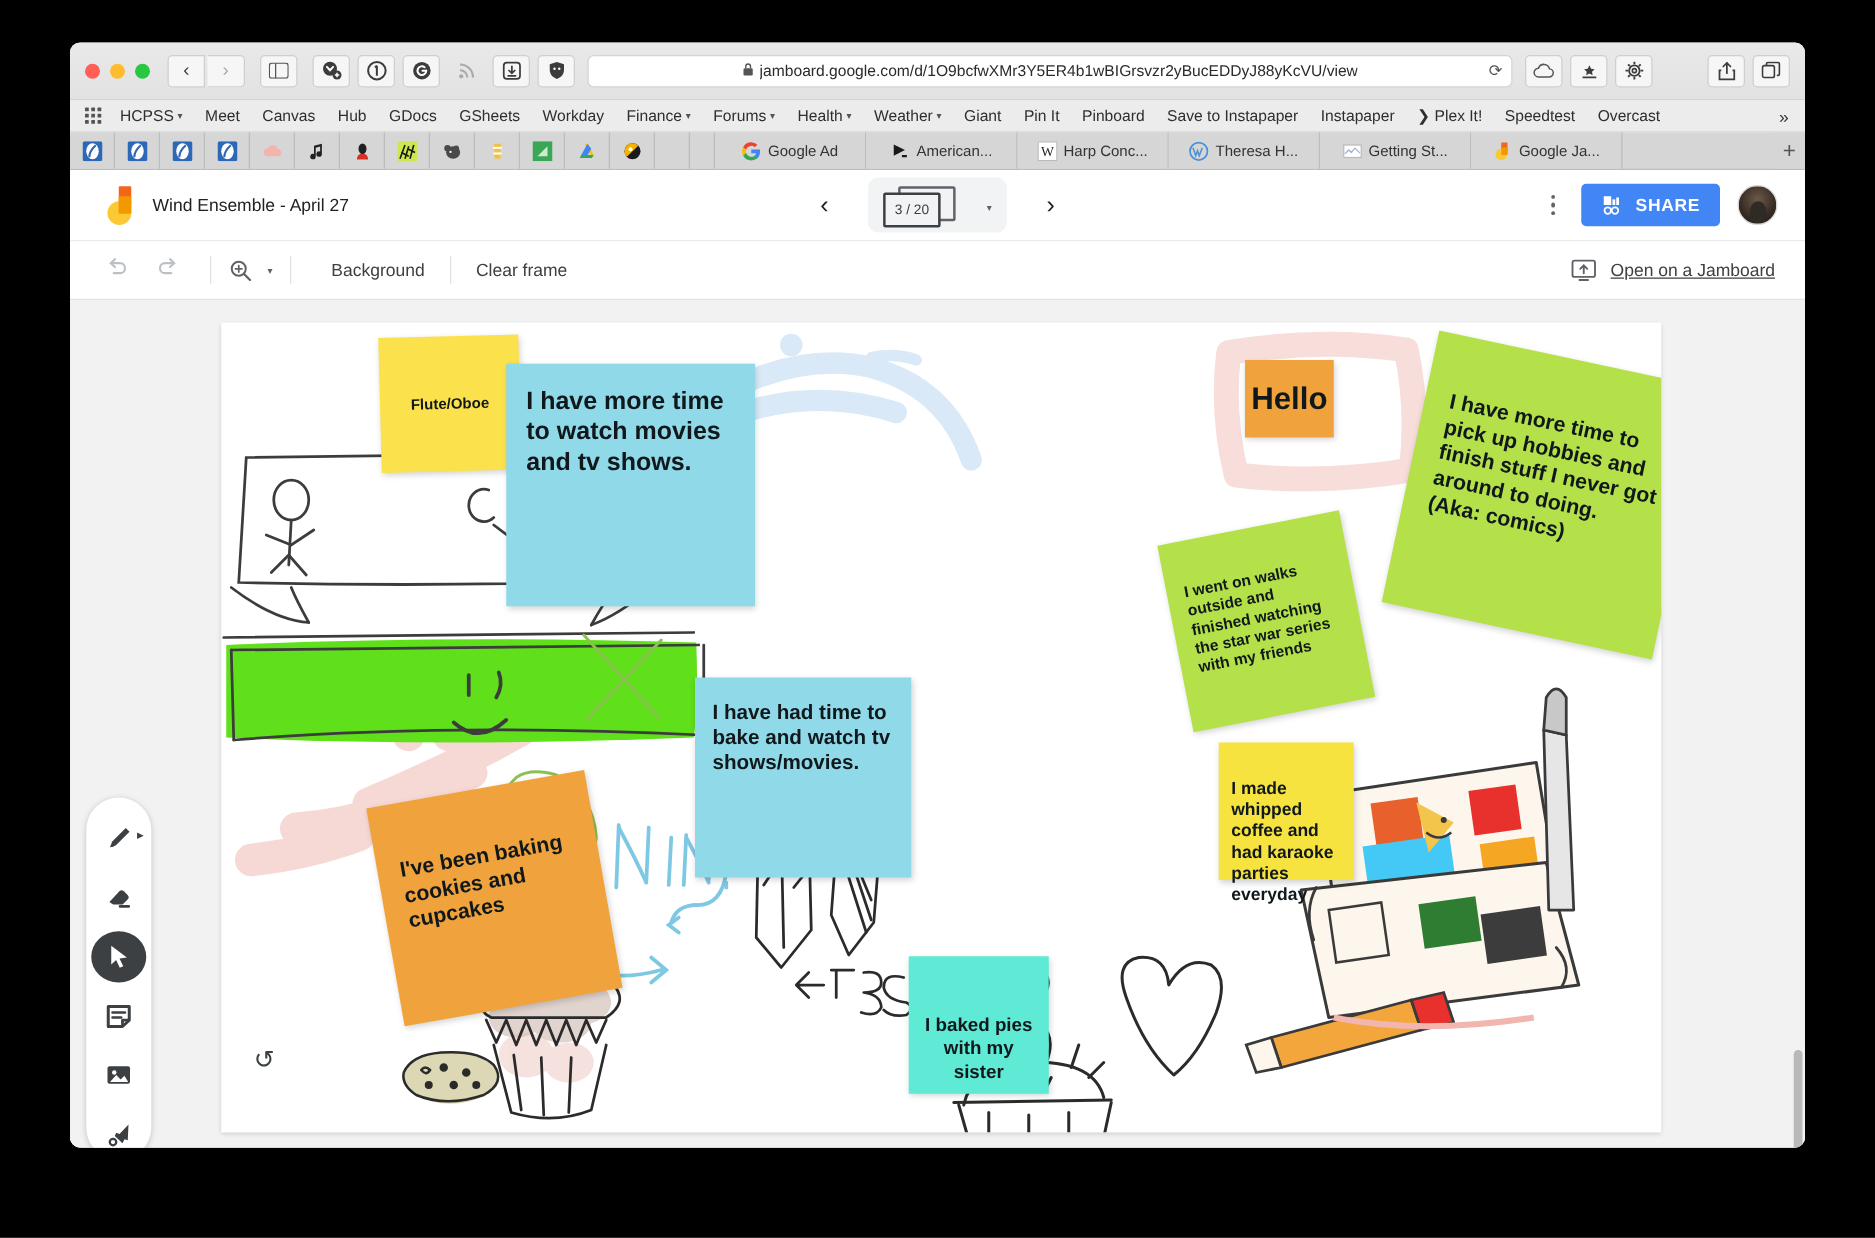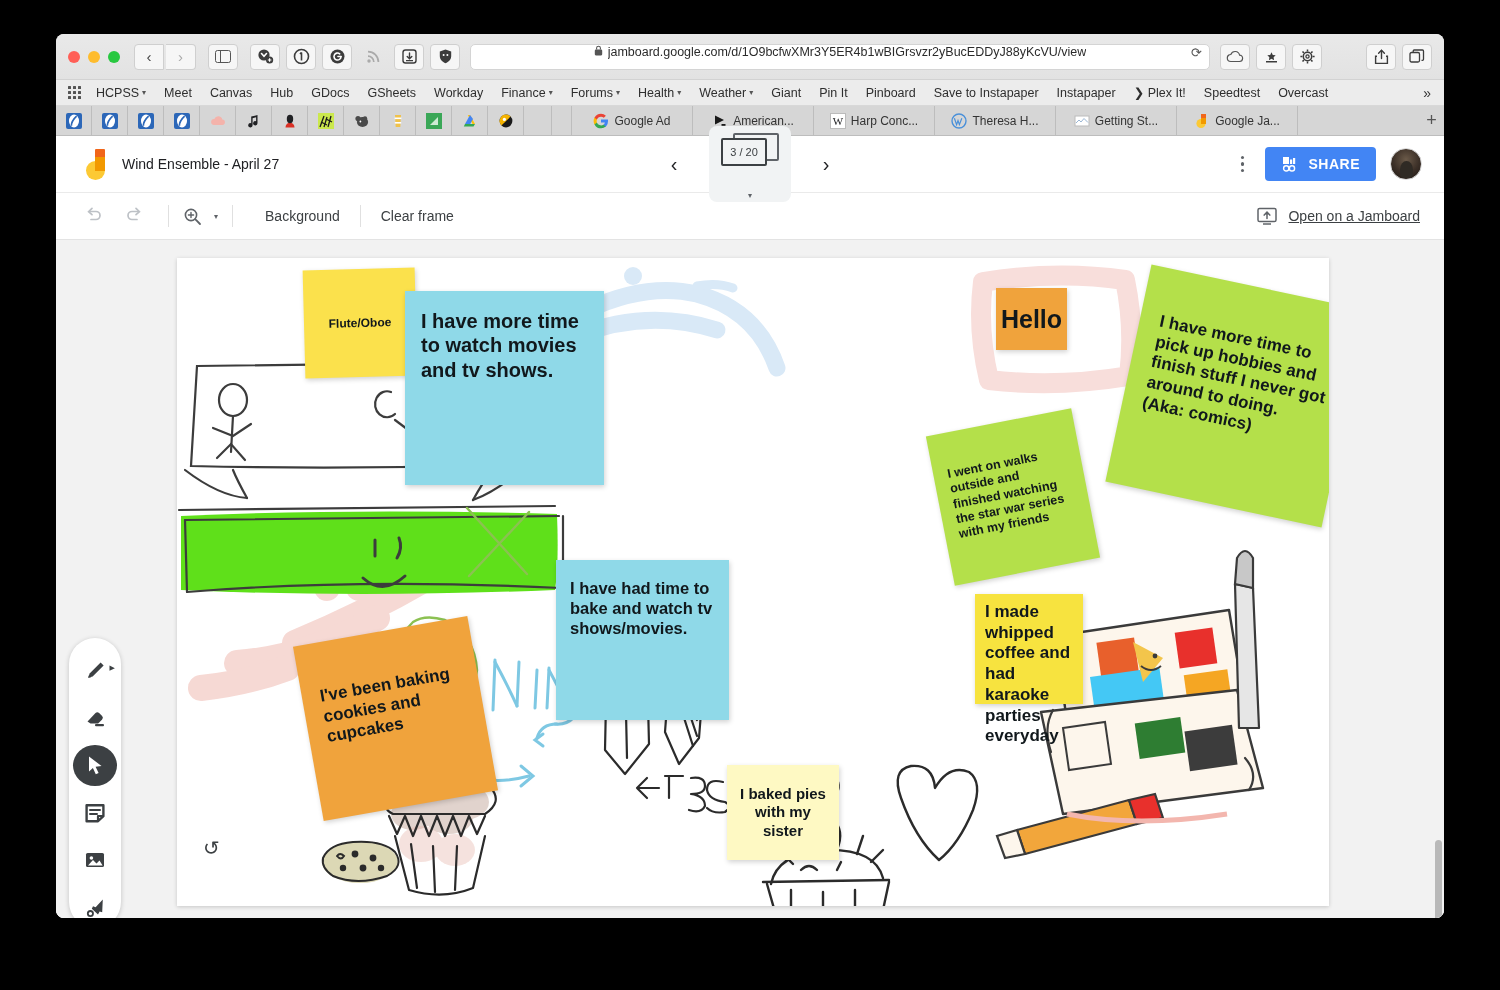--- a/index.html
+++ b/index.html
@@ -43,21 +43,21 @@
   }
   .chbtn.flat { background: transparent; border: none; }
   .chbtn.grp { border-radius: 0; border-left: none; }
   .chbtn.grp.first { border-radius: 4px 0 0 4px; border-left: 1px solid #cfcfcf; }
   .chbtn.grp.last { border-radius: 0 4px 4px 0; }
   .extbtns { display: flex; gap: 6px; margin-right: 10px; }
 
   .urlbar {
     flex: 1; height: 26px; background: #fff;
     border: 1px solid #d4d4d4; border-radius: 5px;
-    display: flex; justify-content: center;
+    display: flex; align-items: center; justify-content: center;
     position: relative; padding: 0 28px;
   }
   .urlbar .lock { position: relative; margin-right: 5px; color: #555; font-size: 10px; }
   .urltext {
     font-size: 12.5px; color: #2b2b2b; white-space: nowrap;
     overflow: hidden; text-overflow: clip; max-width: 480px;
   }
   .reload { position: absolute; right: 7px; color: #555; font-size: 13px; }
   .rightbtns { display: flex; gap: 6px; margin-left: 10px; }
   .farright { display: flex; gap: 6px; margin-left: 44px; }
@@ -116,21 +116,21 @@
   .jam-logo .ball2 { position: absolute; left: 9px; top: 12px; width: 10px; height: 10px; background: #f29900; }
   .jam-title { font-size: 14px; color: #202124; }
 
   .frame-nav {
     position: absolute; left: 50%; transform: translateX(-50%);
     display: flex; align-items: center; gap: 22px;
   }
   .arrow-btn { font-size: 20px; color: #202124; width: 26px; text-align: center; line-height: 1; }
   .frame-chip {
     background: #f1f3f4; border-radius: 8px;
-    padding: 7px 12px 3px; display: flex; flex-direction: column; align-items: center; gap: 25px;
+    padding: 7px 12px 3px; display: flex; flex-direction: row; align-items: center; gap: 25px;
   }
   .frame-chip .stack { position: relative; width: 58px; height: 34px; }
   .frame-chip .stack .back {
     position: absolute; right: 0; top: 0; width: 46px; height: 28px;
     border: 2px solid #5f6368; border-radius: 2px;
   }
   .frame-chip .stack .front {
     position: absolute; left: 0; top: 5px; width: 46px; height: 28px;
     border: 2px solid #3c4043; border-radius: 2px; background: #f1f3f4;
     display: flex; align-items: center; justify-content: center;
@@ -861,33 +861,33 @@
           </div>
 
           <div class="note" style="left:949px;top:27px;width:221px;height:222px;background:#b4e04a;transform:rotate(12deg);font-size:17px;padding:44px 20px 20px;">
             <span>I have more time to pick up hobbies and finish stuff I never got around to doing. (Aka: comics)</span>
           </div>
 
           <div class="note" style="left:762px;top:163px;width:148px;height:152px;background:#b4e04a;transform:rotate(-11deg);font-size:12.5px;padding:34px 14px 14px;">
             <span>I went on walks outside and finished watching the star war series with my friends</span>
           </div>
 
-          <div class="note" style="left:798px;top:336px;width:108px;height:110px;background:#f7e33f;font-size:17px;padding:8px 10px;">
+          <div class="note" style="left:798px;top:336px;width:108px;height:110px;background:#f7e33f;font-size:14px;padding:28px 10px;">
             <span>I made whipped coffee and had karaoke parties everyday</span>
           </div>
 
-          <div class="note" style="left:379px;top:302px;width:173px;height:160px;background:#8fd9e8;font-size:16.5px;padding:18px 14px;">
+          <div class="note" style="left:379px;top:284px;width:173px;height:160px;background:#8fd9e8;font-size:16.5px;padding:18px 14px;">
             <span>I have had time to bake and watch tv shows/movies.</span>
           </div>
 
           <div class="note" style="left:130px;top:372px;width:177px;height:177px;background:#f0a33c;transform:rotate(-10deg);font-size:17px;padding:44px 18px 18px;">
             <span>I've been baking cookies and cupcakes</span>
           </div>
 
-          <div class="note center" style="left:550px;top:507px;width:112px;height:95px;background:#fef9c3;font-size:15px;padding:8px;">
+          <div class="note center" style="left:550px;top:507px;width:112px;height:110px;background:#5eead4;font-size:15px;padding:8px;align-items:flex-end;">
             <span>I baked pies with my sister</span>
           </div>
         </div>
 
         <div class="rail">
           <div class="rail-btn">
             <svg width="24" height="24" viewBox="0 0 24 24">
               <path d="M17.6 3.4 L20.6 6.4 L9.6 17.4 L5.2 18.8 L6.6 14.4 Z" fill="#3c4043"></path>
               <path d="M5.2 18.8 L6.1 16.1 L8.2 18.2 Z" fill="#3c4043"></path>
             </svg>

